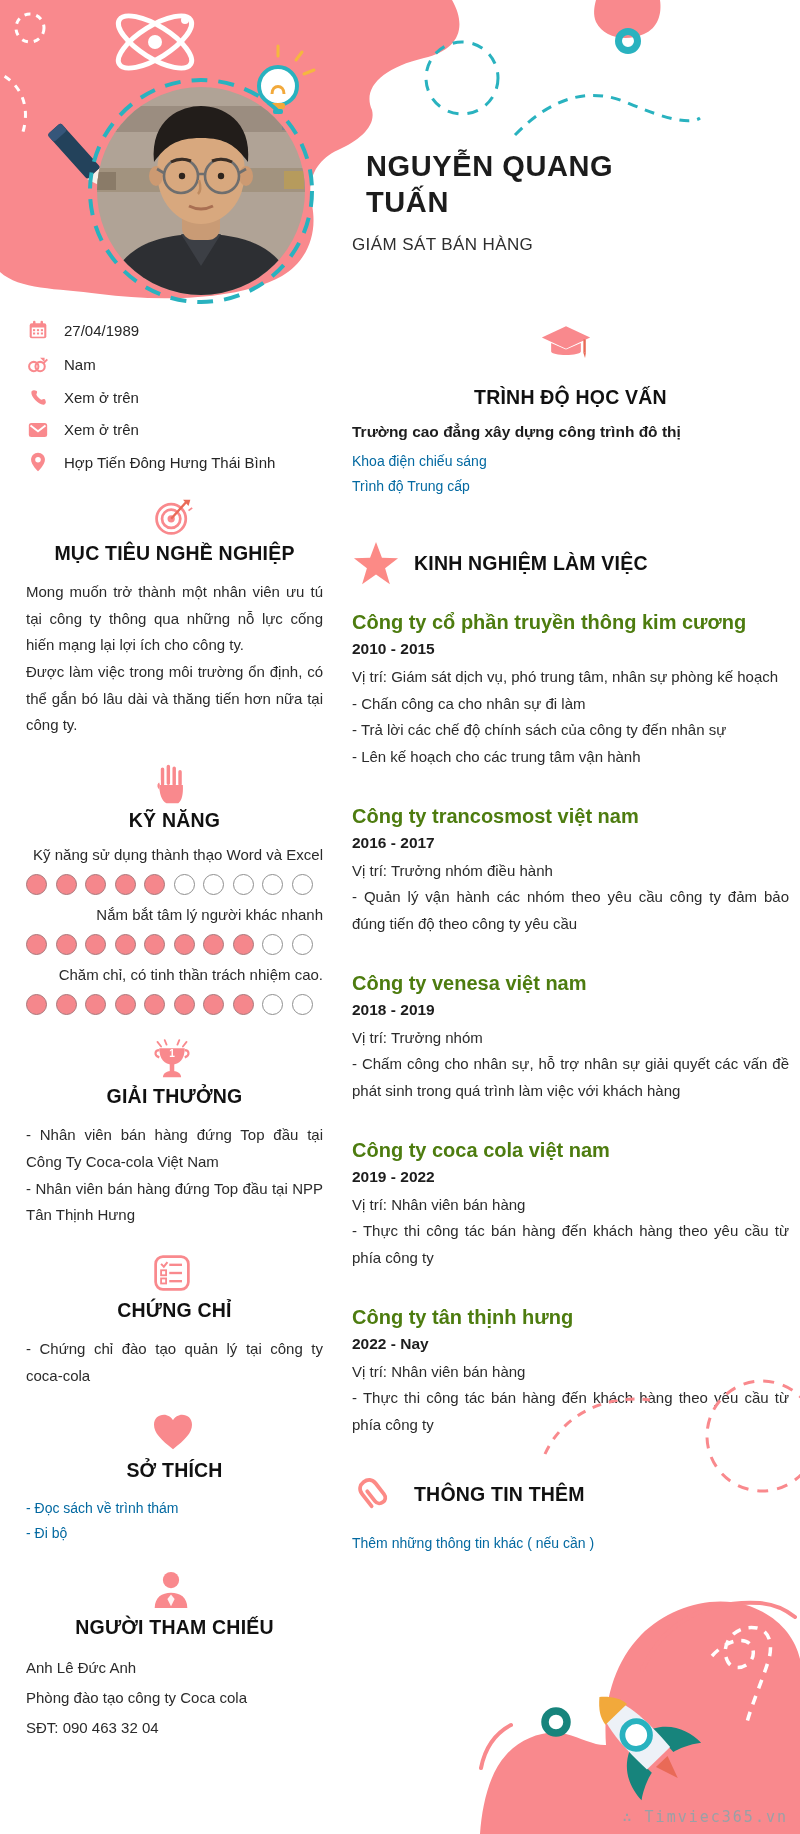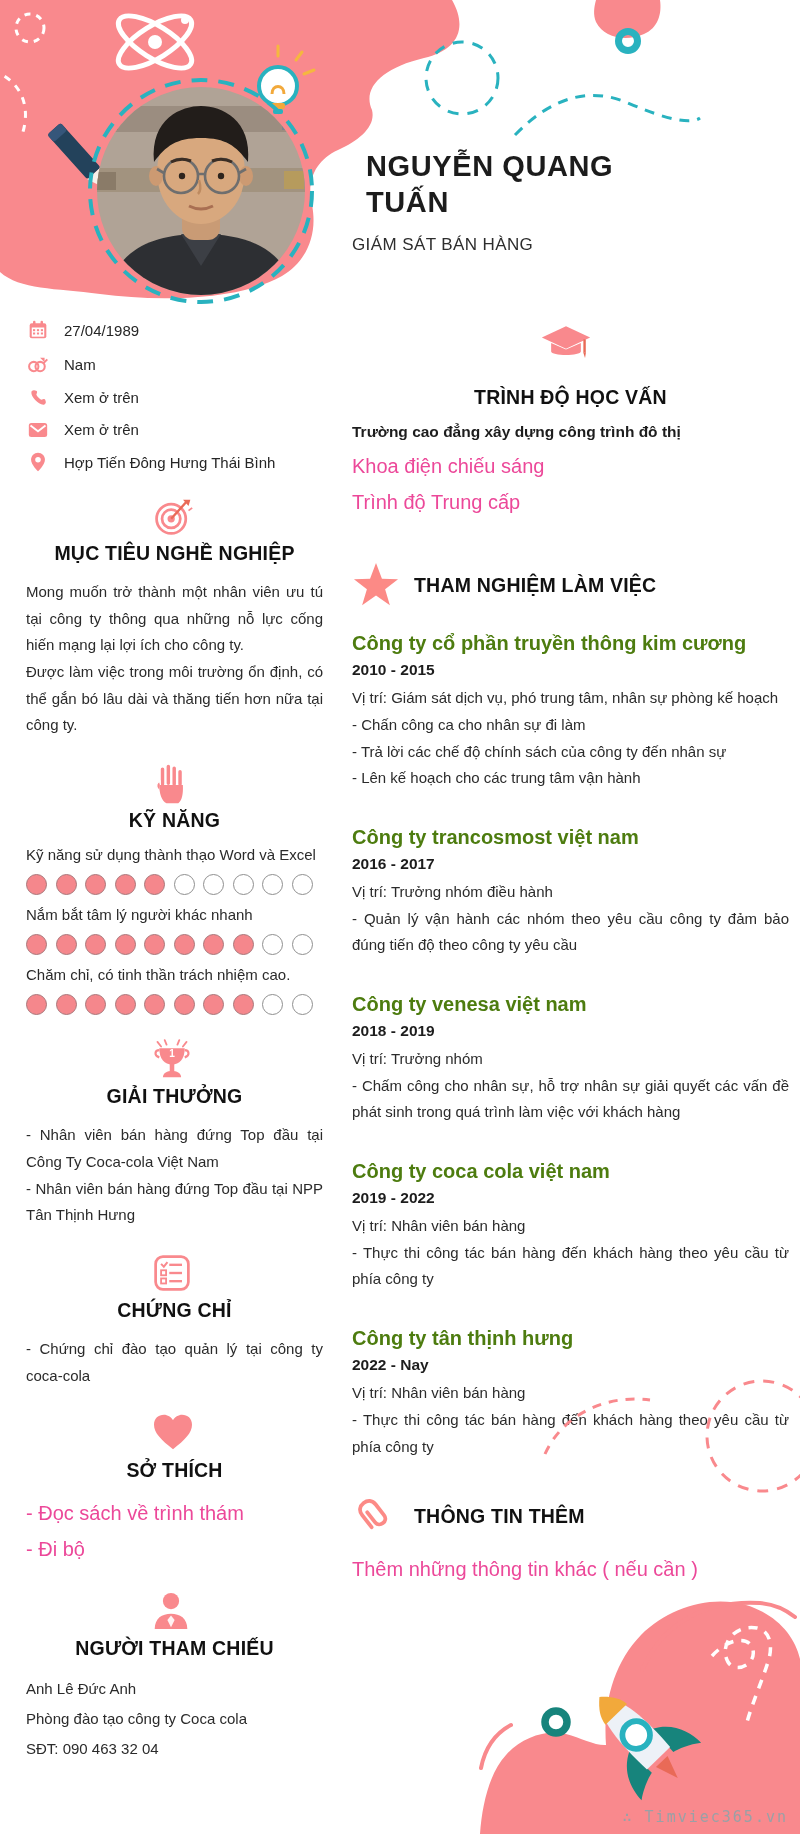--- a/index.html
+++ b/index.html
@@ -15,22 +15,22 @@
   .left-col{position:absolute;left:26px;top:320px;width:297px;}
   .right-col{position:absolute;left:352px;top:324px;width:437px;}
   .contact-row{display:flex;align-items:center;margin-bottom:14px;}
   .contact-row .cicon{width:24px;flex:0 0 24px;display:flex;justify-content:center;}
   .contact-row .cval{margin-left:14px;font-size:15px;color:#262626;}
   .sec-head{display:flex;align-items:center;margin:26px 0 14px 0;}
   .sec-head .sicon{width:46px;flex:0 0 46px;display:flex;justify-content:flex-start;}
   .sec-head h2{margin:0;font-size:19.5px;font-weight:700;color:#111;letter-spacing:.2px;}
   .left-col .sec-head{margin-top:24px;flex-direction:column;}
   .para{font-size:15px;line-height:1.78;text-align:justify;margin:0;color:#2b2b2b;}
-  .plain{font-size:20px;line-height:1.78;margin:0;color:#ec4899;}
-  .skill{margin-bottom:11px;}
+  .plain{font-size:14px;line-height:1.78;margin:0;color:#0369a1;}
+  .skill{margin-bottom:11px;text-align:right;}
   .skill .slabel{font-size:15px;color:#2b2b2b;}
   .dots{display:flex;margin-top:11px;margin-bottom:4px;}
   .dot{width:21px;height:21px;border-radius:50%;box-sizing:border-box;
        border:1.5px solid #8f8f8f;background:#fff;margin-right:8.5px;}
   .dot.filled{background:#F5878C;border-color:#a9787b;}
   .ref-line{font-size:15px;line-height:2.0;margin:0;color:#2b2b2b;}
   .edu-school{font-size:15.5px;font-weight:700;color:#1d1d1d;margin:4px 0 8px 0;}
   .job{margin-bottom:34px;}
   .job .company{font-size:20px;font-weight:700;color:#4d7c0f;margin:0 0 6px 0;}
   .job .period{font-size:15.5px;font-weight:700;color:#1d1d1d;margin:0 0 6px 0;}
@@ -359,21 +359,21 @@
     <p class="edu-school">Trường cao đẳng xây dựng công trình đô thị</p>
     <p class="plain">Khoa điện chiếu sáng</p>
     <p class="plain">Trình độ Trung cấp</p>
 
     <div class="sec-head" style="margin-top:42px;margin-bottom:24px;">
       <span class="sicon" style="flex-basis:62px;width:62px;">
         <svg width="48" height="46" viewBox="0 0 50 48">
             <polygon points="25,1 31.2,17.5 48,18 34.5,28.5 39.5,45 25,35 10.5,45 15.5,28.5 2,18 18.8,17.5" fill="#FC8A86"></polygon>
           </svg>
       </span>
-      <h2>THAM NGHIỆM LÀM VIỆC</h2>
+      <h2>KINH NGHIỆM LÀM VIỆC</h2>
     </div>
 
     <div class="job">
       <p class="company">Công ty cổ phần truyền thông kim cương</p>
       <p class="period">2010 - 2015</p>
       <p class="position">Vị trí: Giám sát dịch vụ, phó trung tâm, nhân sự phòng kế hoạch</p>
       <div class="bullets">
         <p>- Chấn công ca cho nhân sự đi làm</p>
         <p>- Trả lời các chế độ chính sách của công ty đến nhân sự</p>
         <p>- Lên kế hoạch cho các trung tâm vận hành</p>

